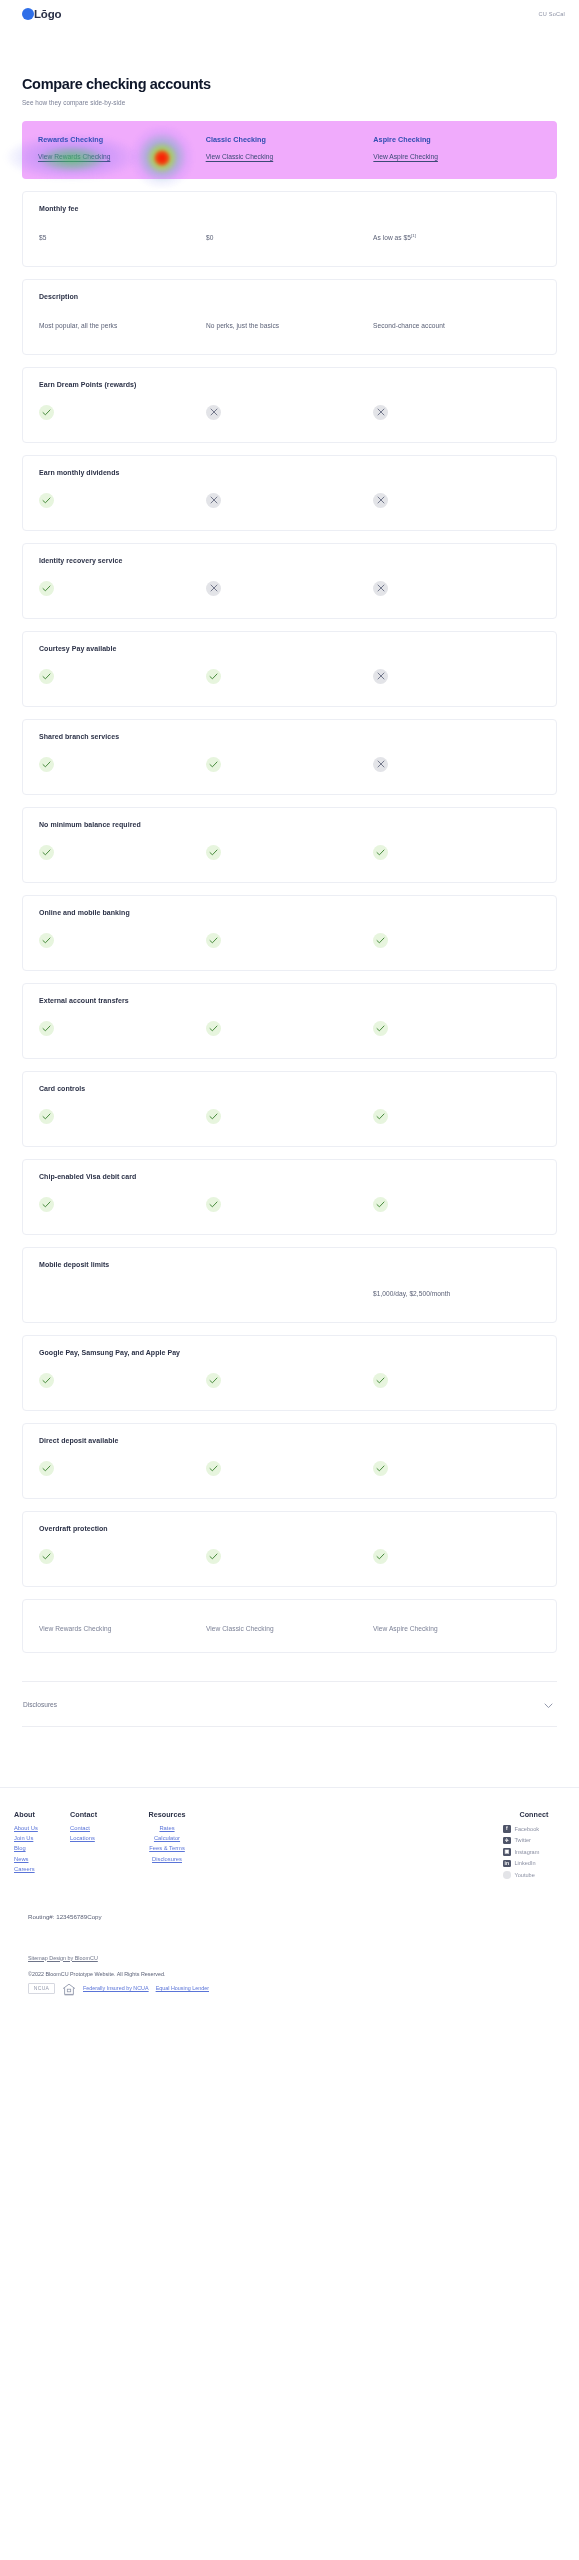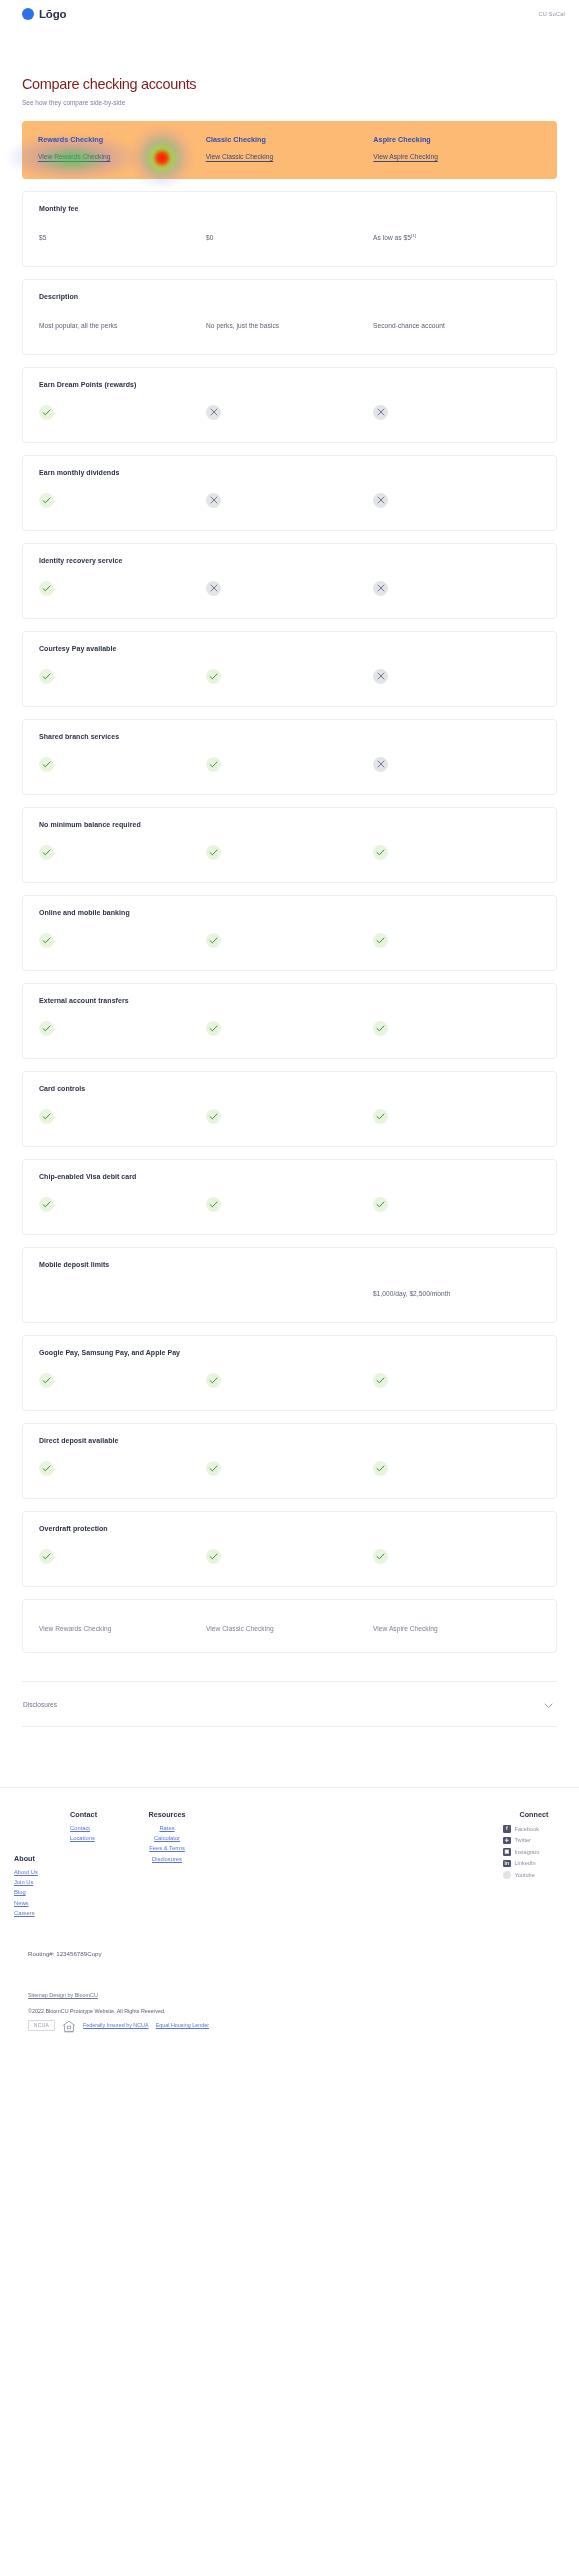--- a/index.html
+++ b/index.html
@@ -12,50 +12,50 @@
   }
   body { position: relative; overflow-x: hidden; }
 
   
   .topbar {
     height: 28px;
     display: flex;
     align-items: center;
     padding: 0 14px 0 22px;
   }
-  .logo-wrap { display: flex; align-items: flex-end; gap: 5px; }
+  .logo-wrap { display: flex; align-items: flex-end; }
   .logo-dot {
     width: 12px; height: 12px; border-radius: 50%;
     background: #2f6fe8; flex: 0 0 auto;
   }
   .logo-text {
     font-size: 11.5px; font-weight: bold; color: #2b3147;
     letter-spacing: -0.2px;
   }
   .brand-right {
     margin-left: auto;
     font-size: 5.6px; color: #8b90a3; letter-spacing: 0.2px;
   }
 
   
   .page-head { padding: 48px 22px 0 22px; }
   .page-title {
-    font-size: 14.5px; font-weight: normal; color: #7f1d1d;
+    font-size: 14.5px; font-weight: bold; color: #0f172a;
     letter-spacing: -0.35px;
   }
   .page-sub {
     margin-top: 7px;
     font-size: 6.4px; color: #7b8096; letter-spacing: 0.05px;
   }
 
   
   .compare { padding: 15px 22px 0 22px; }
 
   .col-head-row {
-    background: #fdba74;
+    background: #f0abfc;
     border-radius: 4px;
     padding: 14px 16px 16px 16px;
     display: flex;
   }
   .col {
     flex: 1 1 0;
     min-width: 0;
   }
   .col-title {
     font-size: 7.2px; font-weight: bold; color: #2f4db0;
@@ -128,21 +128,21 @@
   .chev { margin-left: auto; color: #9298ab; }
 
   
   .footer {
     margin-top: 60px;
     border-top: 1px solid #eceef4;
     padding: 22px 14px 0 14px;
   }
   .footer-cols { display: flex; }
   .fcol { flex: 0 0 auto; }
-  .fcol.about   { width: 56px; margin-top: 44px; }
+  .fcol.about   { width: 56px; }
   .fcol.contact { width: 62px; }
   .fcol.res     { width: 70px; text-align: center; }
   .fcol.connect { margin-left: auto; text-align: center; width: 62px; }
   .fcol-title {
     font-size: 7.2px; font-weight: bold; color: #2b3147;
     margin-bottom: 6px; letter-spacing: 0.05px;
   }
   .fcol a.flink {
     display: block;
     font-size: 5.8px; color: #5a74d8;

